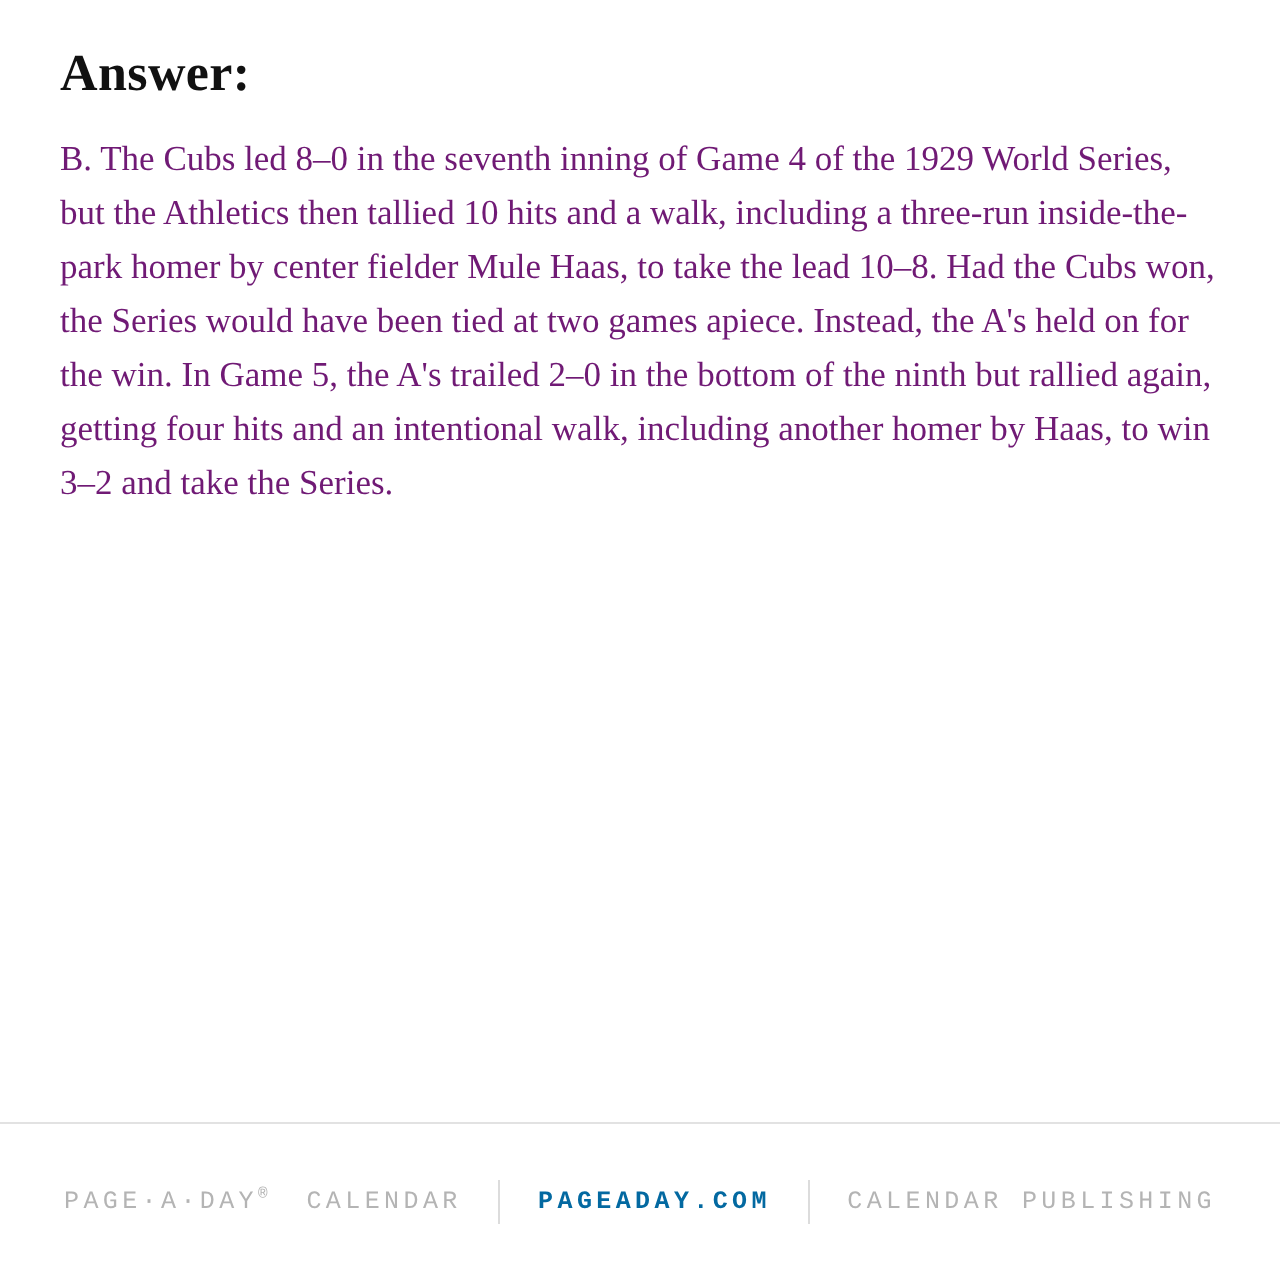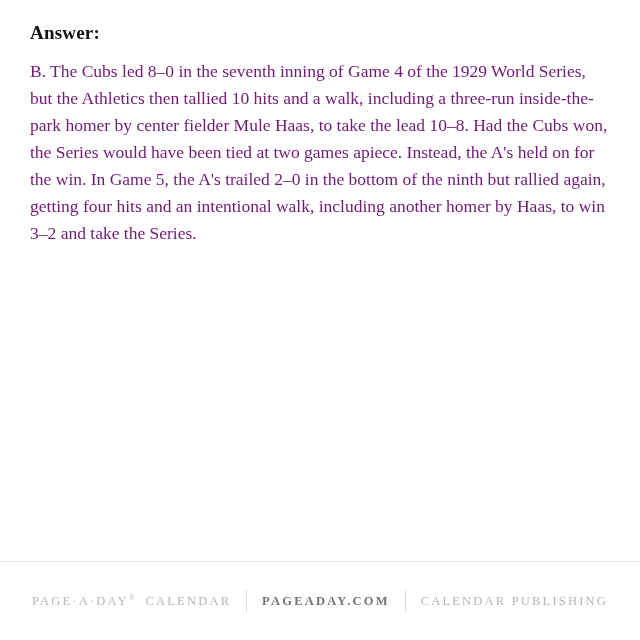--- a/index.html
+++ b/index.html
@@ -23,21 +23,21 @@
   }
   .content {
     position: absolute;
     left: 30px;
     top: 22px;
     right: 30px;
   }
   .answer-heading {
     font-family: "Liberation Serif", serif;
     font-weight: bold;
-    font-size: 19px;
+    font-size: 26px;
     letter-spacing: 0.2px;
     color: #111111;
     margin: 0 0 14px 0;
   }
   .answer-body {
     font-family: "Liberation Serif", serif;
     font-size: 17.5px;
     line-height: 27px;
     color: #701a75;
     margin: 0;
@@ -58,28 +58,28 @@
   }
   .footer-inner {
     display: flex;
     align-items: center;
     width: 100%;
     padding: 0 32px;
     box-sizing: border-box;
     justify-content: space-between;
   }
   .footer-item {
-    font-family: Liberation Serif, serif;
+    font-family: Liberation Mono, monospace;
     font-size: 12.5px;
     letter-spacing: 2.2px;
     color: #b4b4b4;
     white-space: nowrap;
   }
   .footer-item.dark {
-    color: #737373;
+    color: #0369a1;
     font-weight: bold;
   }
   .footer-sep {
     width: 1px;
     height: 22px;
     background: #dcdcdc;
   }
   .sup {
     font-size: 8px;
     vertical-align: super;

